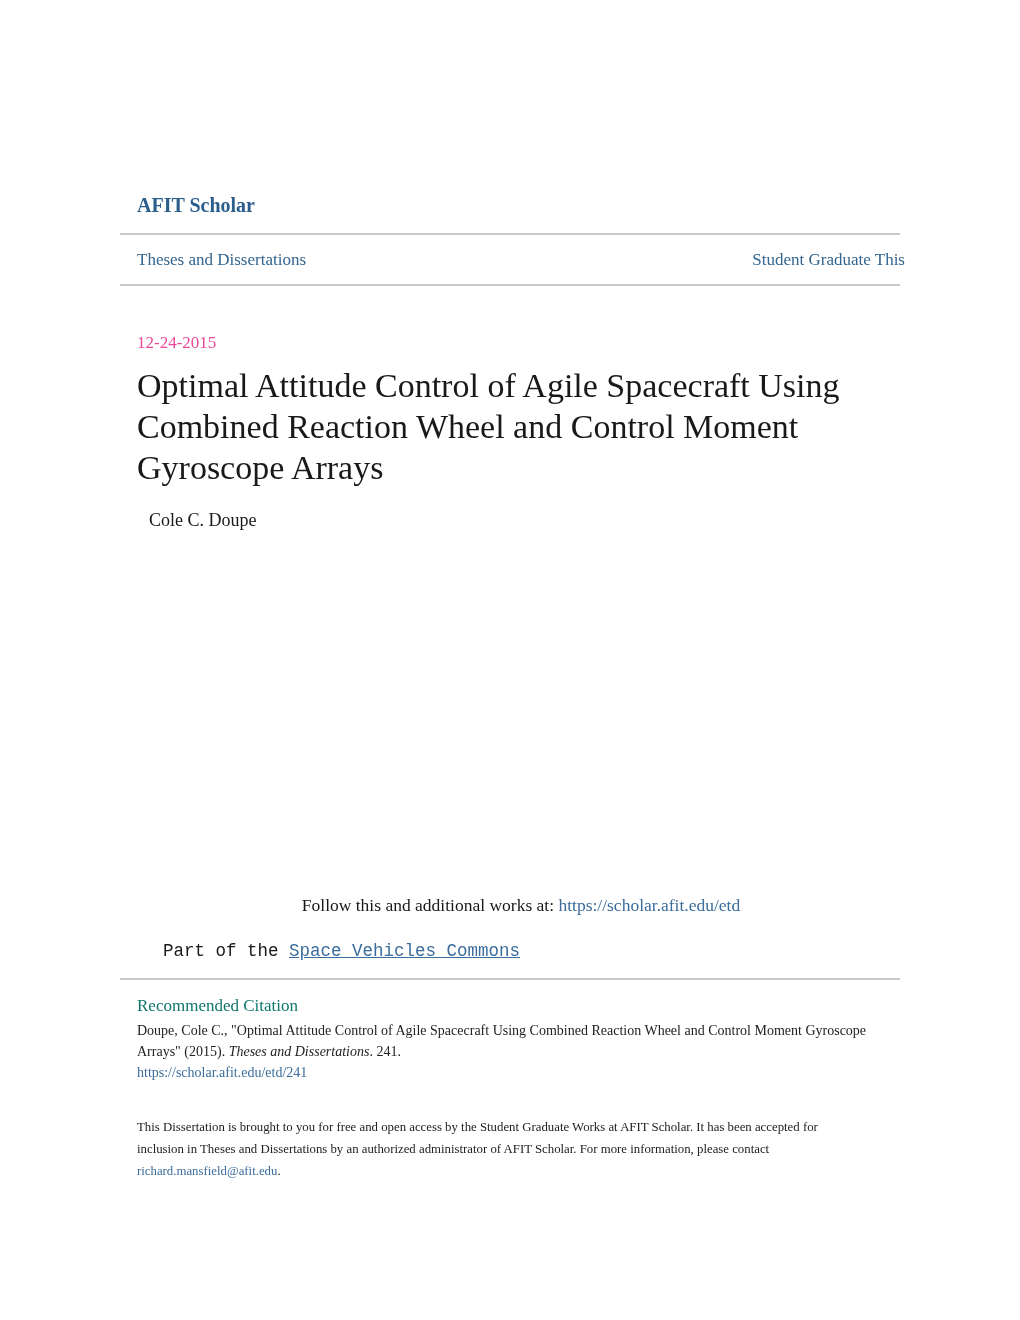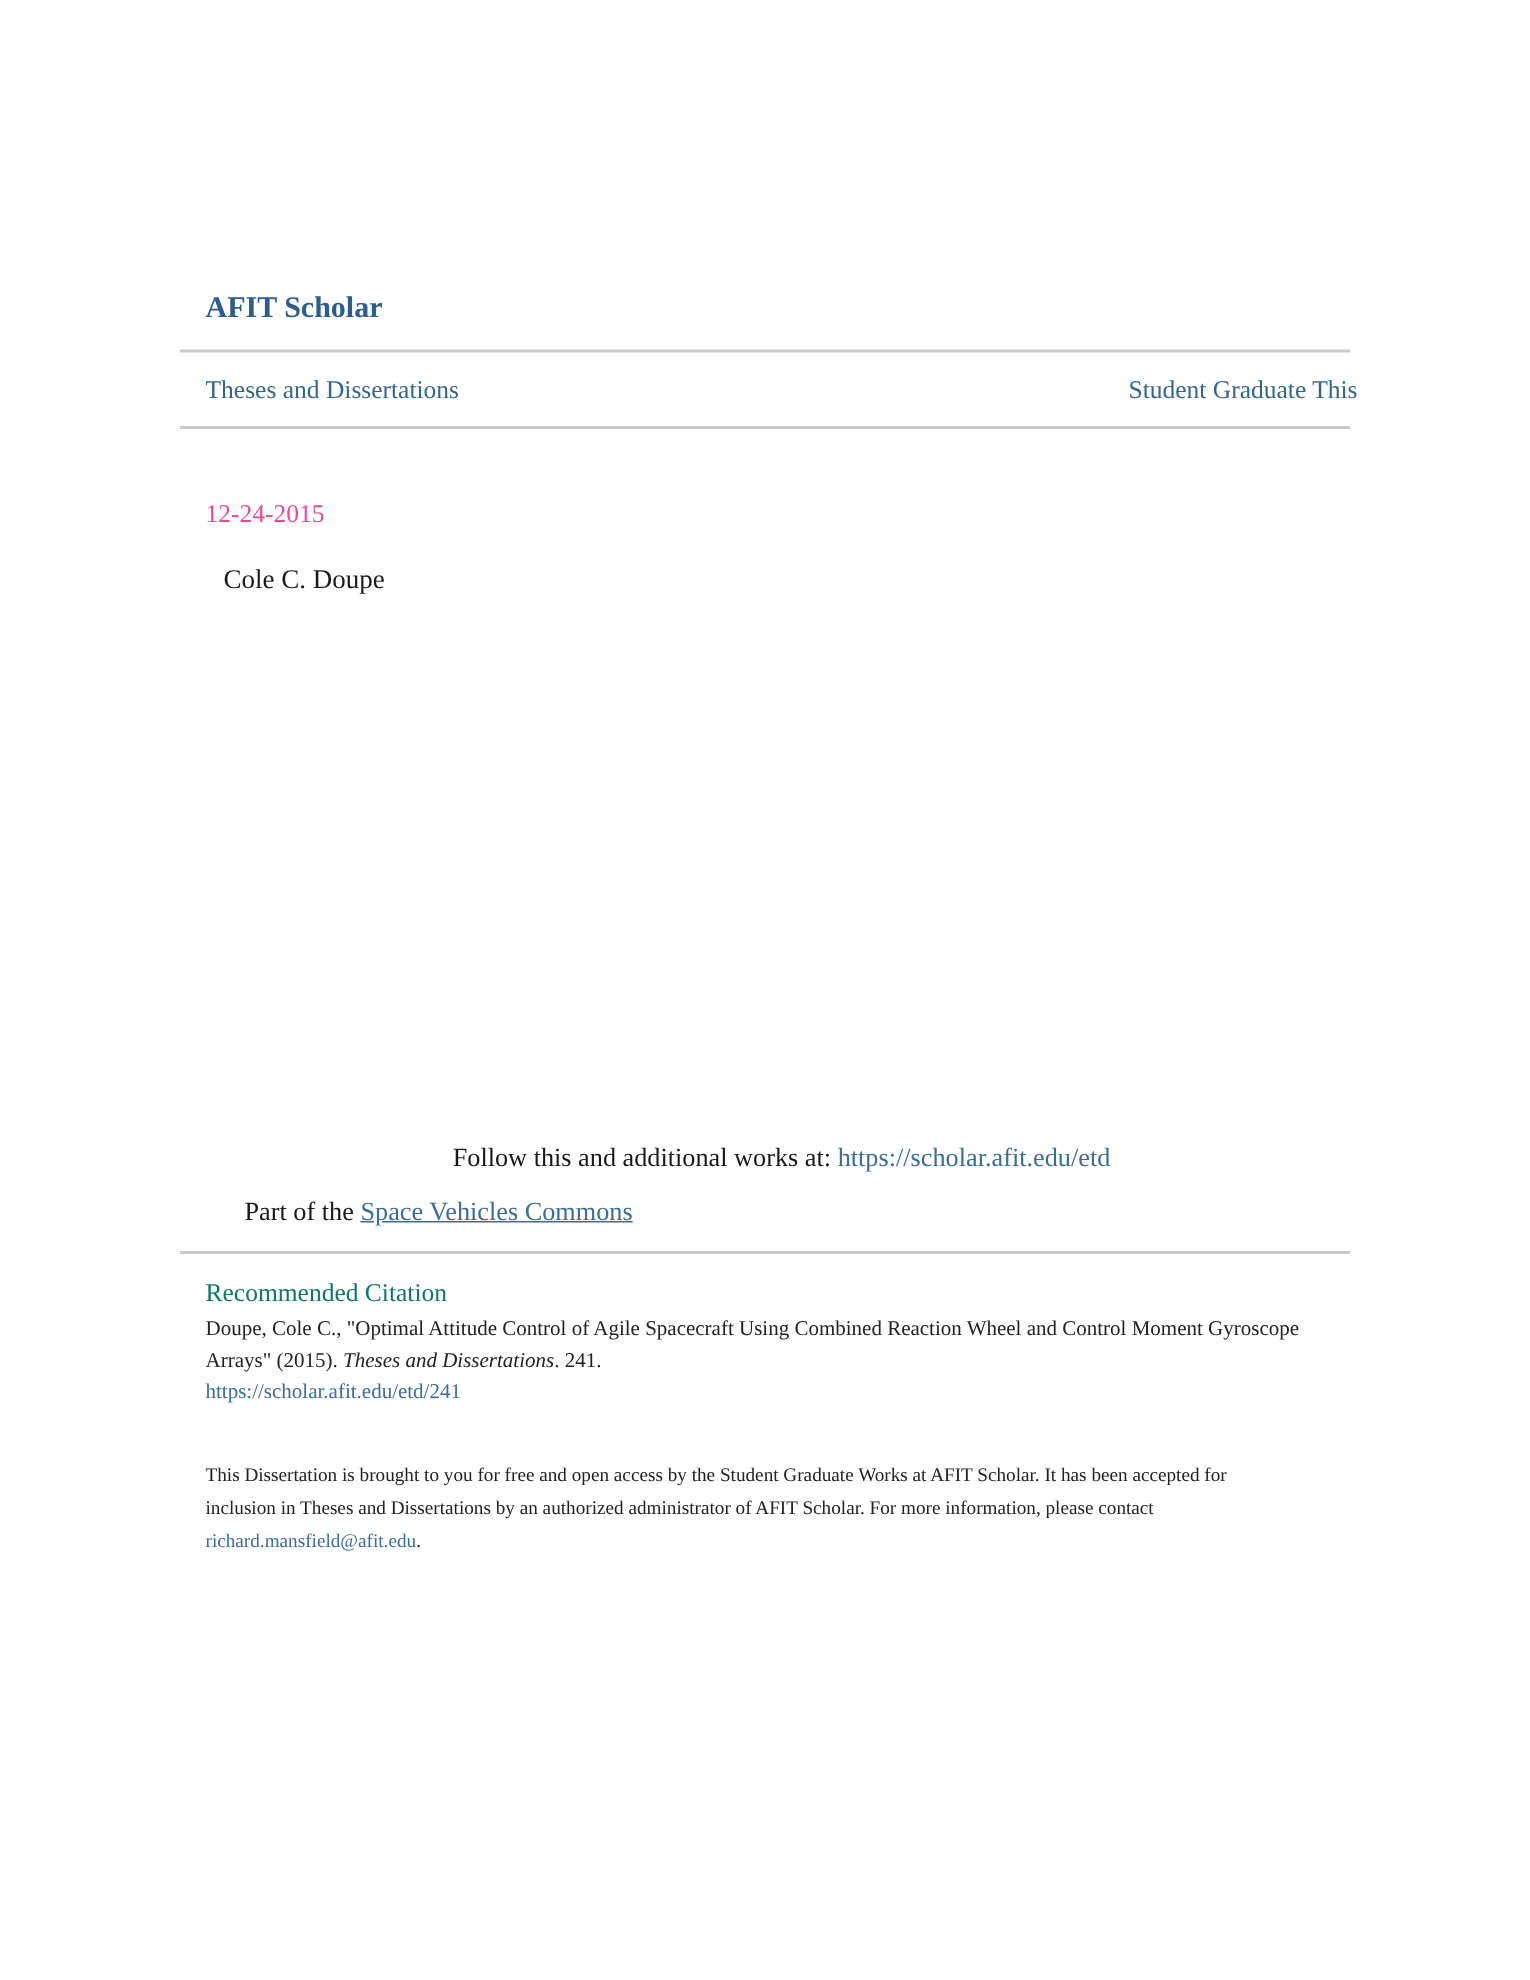--- a/index.html
+++ b/index.html
@@ -86,25 +86,26 @@
     line-height: 24px;
     color: #191919;
     text-align: center;
   }
   .follow a, .partof a, .cite-url a, .footer a {
     color: #3a6c9c;
     text-decoration: none;
     cursor: pointer;
   }
   .partof {
-    margin-top: 12px;
+    margin-top: 22px;
     padding-left: 26px;
     font-size: 17.5px;
     line-height: 24px;
     color: #191919;
+    font-family: Liberation Mono, monospace;
   }
   .partof a { text-decoration: underline; }
   .rule-3 { margin-top: 15px; }
   
   .cite-heading {
     margin-top: 15px;
     font-size: 17px;
     line-height: 22px;
     color: #0f766e;
   }
@@ -139,20 +140,25 @@
 
   <div class="navrow">
     <a class="nav-left">Theses and Dissertations</a>
     <a class="nav-right">Student Graduate This</a>
   </div>
 
   <div class="rule rule-2"></div>
 
   <div class="date">12-24-2015</div>
 
+  <div class="title">
+    <div>Optimal Attitude Control of Agile Spacecraft Using</div>
+    <div>Combined Reaction Wheel and Control Moment</div>
+    <div>Gyroscope Arrays</div>
+  </div>
 
   <div class="author">Cole C. Doupe</div>
 
   <div class="follow">
     <span>Follow this and additional works at: </span><a>https://scholar.afit.edu/etd</a>
   </div>
 
   <div class="partof">
     <span>Part of the </span><a>Space Vehicles Commons</a>
   </div>

